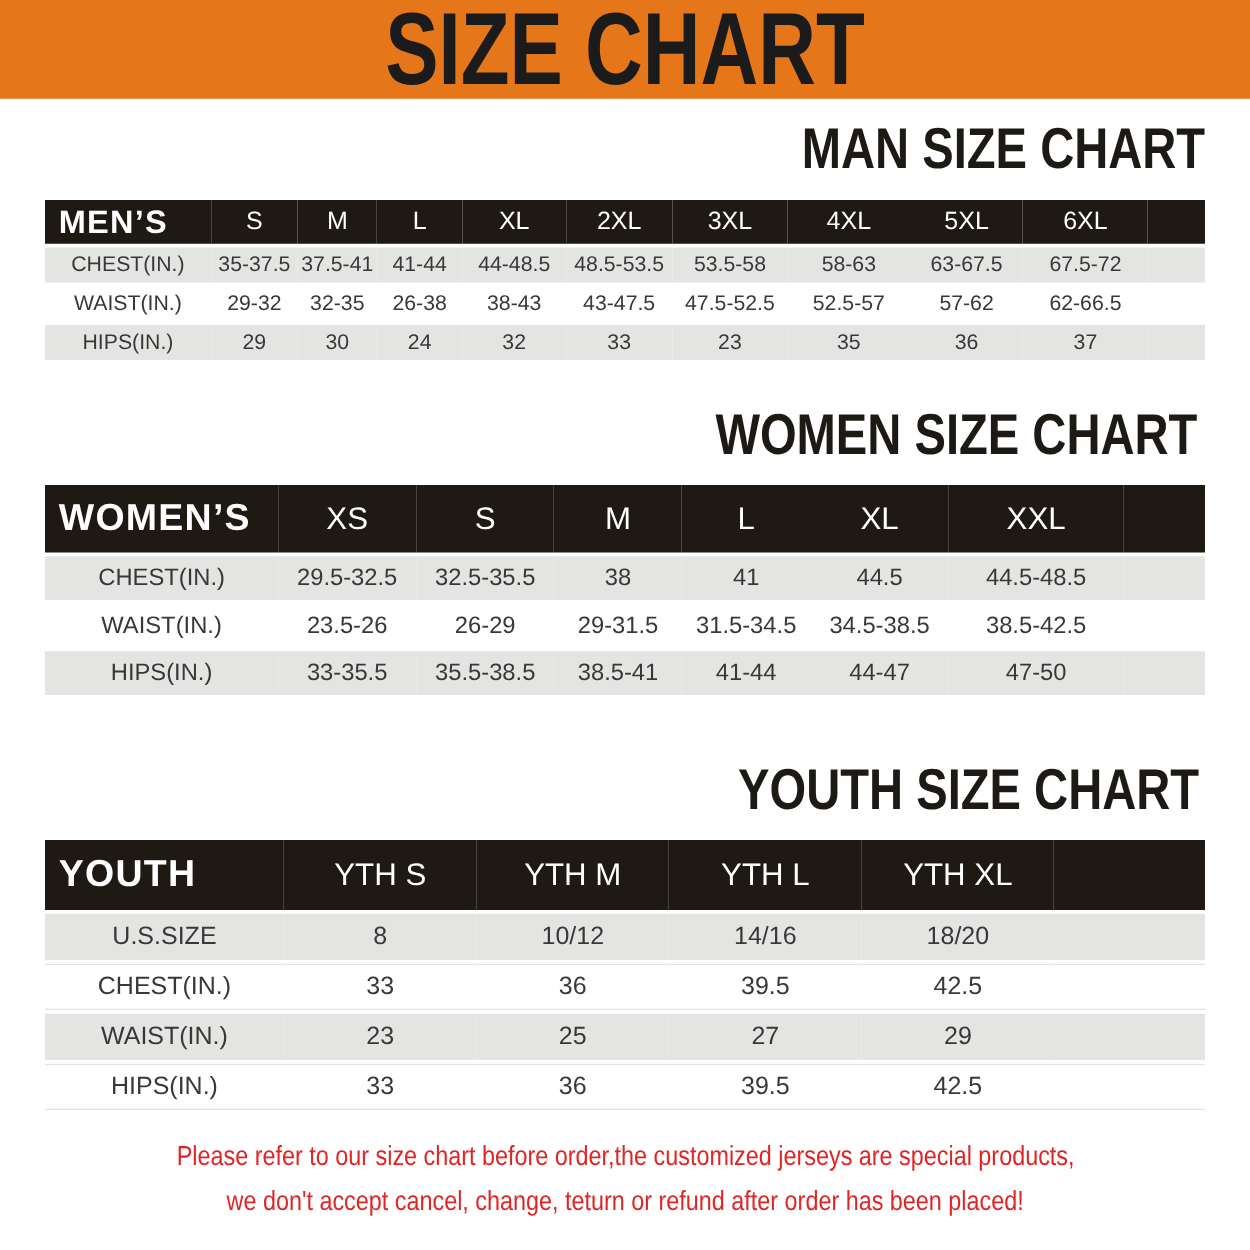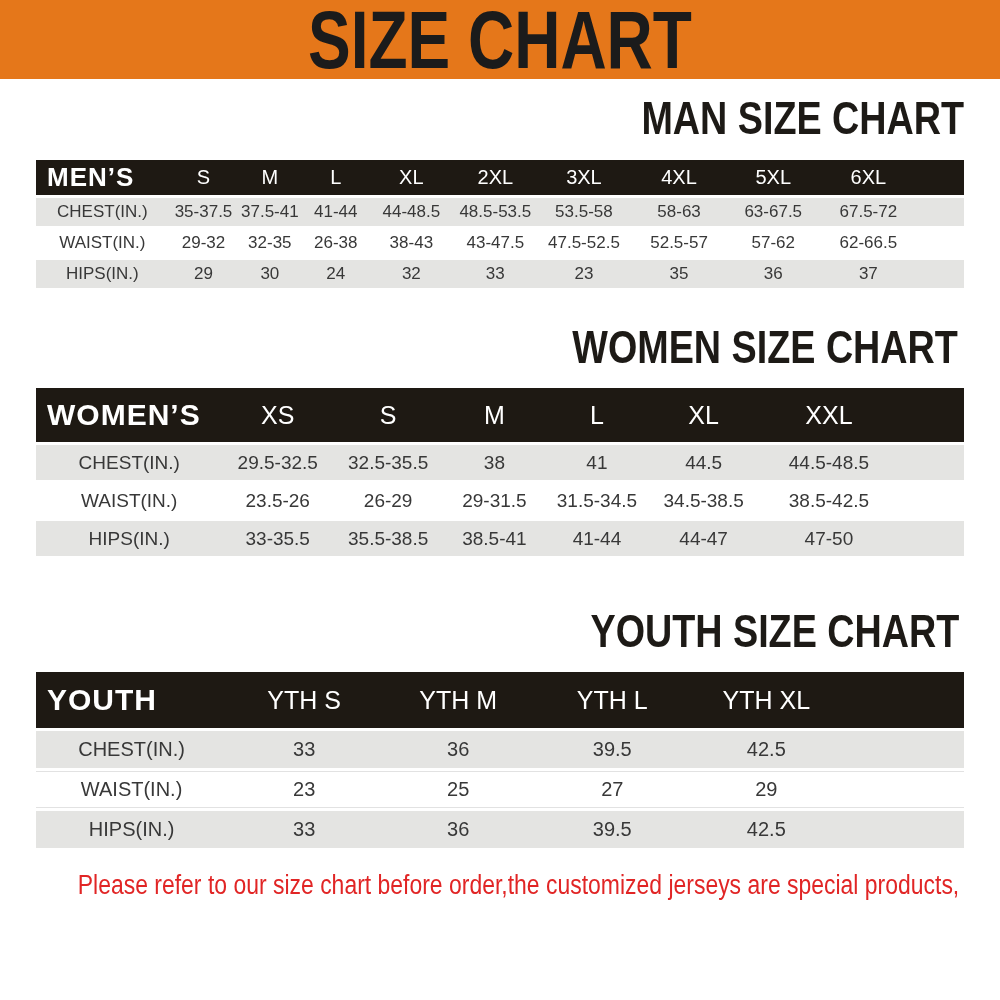--- a/index.html
+++ b/index.html
@@ -54,21 +54,21 @@
 
   .t-youth thead tr { height:56px; }
   .t-youth tbody tr { height:37px; }
   .t-youth thead th { font-size:25px; }
   .t-youth thead th.tlabel { font-size:30px; }
   .t-youth tbody td { font-size:20px; }
   .t-youth tbody tr:nth-child(even) td { border-top:1px solid #e2e2e2; border-bottom:1px solid #e2e2e2; }
 
   .footer-note {
     margin-top:16px; text-align:center; color:#E12525;
-    font-size:27px; line-height:36px;
+    font-size:22px; line-height:36px;
   }
   .footer-note div { white-space:nowrap; }
   .footer-note span { display:inline-block; transform:scaleX(0.85); transform-origin:center; }
 </style>
 </head>
 <body>
 
 <div class="banner">
   <span class="banner-title">SIZE CHART</span>
 </div>
@@ -225,20 +225,28 @@
         <th class="tlabel">YOUTH</th>
         <th>YTH S</th>
         <th>YTH M</th>
         <th>YTH L</th>
         <th>YTH XL</th>
         <th></th>
       </tr>
     </thead>
     <tbody>
       <tr>
+        <td>U.S.SIZE</td>
+        <td>8</td>
+        <td>10/12</td>
+        <td>14/16</td>
+        <td>18/20</td>
+        <td></td>
+      </tr>
+      <tr>
         <td>CHEST(IN.)</td>
         <td>33</td>
         <td>36</td>
         <td>39.5</td>
         <td>42.5</td>
         <td></td>
       </tr>
       <tr>
         <td>WAIST(IN.)</td>
         <td>23</td>
@@ -253,13 +261,14 @@
         <td>36</td>
         <td>39.5</td>
         <td>42.5</td>
         <td></td>
       </tr>
     </tbody>
   </table>
 
 <div class="footer-note">
   <div><span>Please refer to our size chart before order,the customized jerseys are special products,</span></div>
+  <div><span>we don't accept cancel, change, teturn or refund after order has been placed!</span></div>
 </div>
 
 </body></html>

